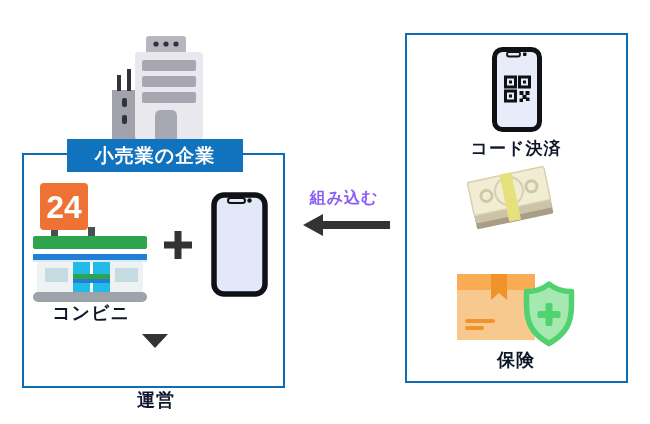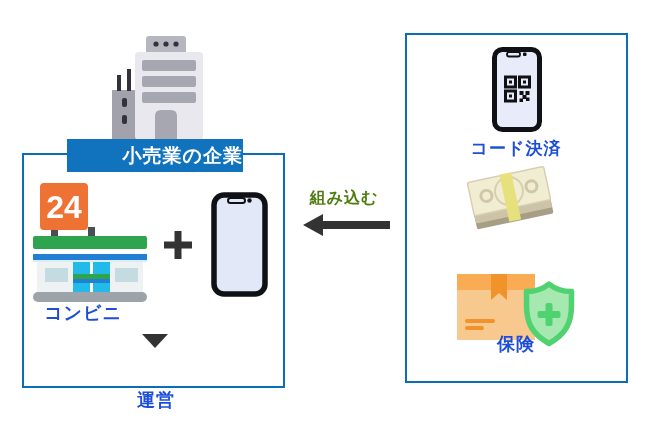--- a/index.html
+++ b/index.html
@@ -7,29 +7,29 @@
     position:relative;width:650px;height:424px;background:#ffffff;overflow:hidden;
     font-family:"Liberation Sans","DejaVu Sans",sans-serif;color:#333333;
   }
   .abs{position:absolute;}
   .box{
     position:absolute;border:2px solid #0b6db6;background:transparent;box-sizing:border-box;z-index:1;
   }
   .company-label{
     position:absolute;left:67px;top:139px;width:176px;height:33px;
     background:#1173be;color:#ffffff;font-size:19px;font-weight:bold;
-    text-align:right;line-height:33px;letter-spacing:1px;z-index:3;
+    text-align:center;line-height:33px;letter-spacing:1px;z-index:3;
   }
   .cap{
-    position:absolute;font-size:18px;font-weight:bold;color:#1d4ed8;
+    position:absolute;font-size:18px;font-weight:bold;color:#0f172a;
     text-align:center;letter-spacing:1px;z-index:2;white-space:nowrap;
   }
   .embed-label{
     position:absolute;left:284px;top:188px;width:120px;
-    font-size:16px;font-weight:bold;color:#4d7c0f;text-align:center;
+    font-size:16px;font-weight:bold;color:#8b5cf6;text-align:center;
     letter-spacing:1px;z-index:2;white-space:nowrap;
   }
   .tri-down{
     position:absolute;left:142px;top:334px;width:0;height:0;z-index:2;
     border-left:13px solid transparent;border-right:13px solid transparent;
     border-top:14px solid #333333;
   }
   svg{display:block;}
 </style>
 </head>
@@ -82,21 +82,21 @@
     <rect x="10.5" y="0" width="7" height="28" fill="#333333"></rect>
     <rect x="0" y="10.5" width="28" height="7" fill="#333333"></rect>
   </svg>
 
   <svg class="abs" style="left:211px;top:192px;z-index:2" width="57" height="105" viewBox="0 0 57 105" aria-hidden="true">
     <rect x="3" y="3" width="51" height="99" rx="10" fill="#e2e8f8" stroke="#0f1114" stroke-width="5.5"></rect>
     <rect x="17" y="6" width="17" height="5" rx="2.5" fill="none" stroke="#0f1114" stroke-width="2"></rect>
     <circle cx="38.5" cy="8.5" r="2.2" fill="#0f1114"></circle>
   </svg>
 
-  <div class="cap" style="left:23px;top:301px;width:120px;">コンビニ</div>
+  <div class="cap" style="left:31px;top:301px;width:120px;">コンビニ</div>
 
   <div class="tri-down"></div>
   <div class="cap" style="left:96px;top:354px;width:120px;margin-top:34px;">運営</div>
 
   <div class="embed-label">組み込む</div>
   <svg class="abs" style="left:303px;top:213px;z-index:2" width="87" height="24" viewBox="0 0 87 24" aria-hidden="true">
     <polygon points="0,12 20,1 20,8 87,8 87,16 20,16 20,23" fill="#333333"></polygon>
   </svg>
 
   <div class="box" style="left:405px;top:33px;width:223px;height:350px;"></div>
@@ -138,15 +138,15 @@
     <rect x="2" y="6" width="78" height="16" fill="#f9ac54"></rect>
     <polygon points="36,6 52,6 52,32 44,25 36,32" fill="#f0932b"></polygon>
     <rect x="10" y="51" width="30" height="4" rx="2" fill="#f0932b"></rect>
     <rect x="10" y="58" width="19" height="4" rx="2" fill="#f0932b"></rect>
     <g>
       <path d="M94,16 C88,21 80,23.5 71.5,23.5 L71.5,37 C71.5,55 77,66 94,75.5 C111,66 116.5,55 116.5,37 L116.5,23.5 C108,23.5 100,21 94,16 Z" fill="#a5e8b0" stroke="#4fd26f" stroke-width="5.5" stroke-linejoin="round"></path>
       <rect x="90.5" y="35" width="7" height="23" rx="2" fill="#4fd26f"></rect>
       <rect x="82.5" y="43" width="23" height="7" rx="2" fill="#4fd26f"></rect>
     </g>
   </svg>
-  <div class="cap" style="left:456px;top:332px;width:120px;">保険</div>
+  <div class="cap" style="left:456px;top:348px;width:120px;">保険</div>
 
 </div>
 
 </body></html>

